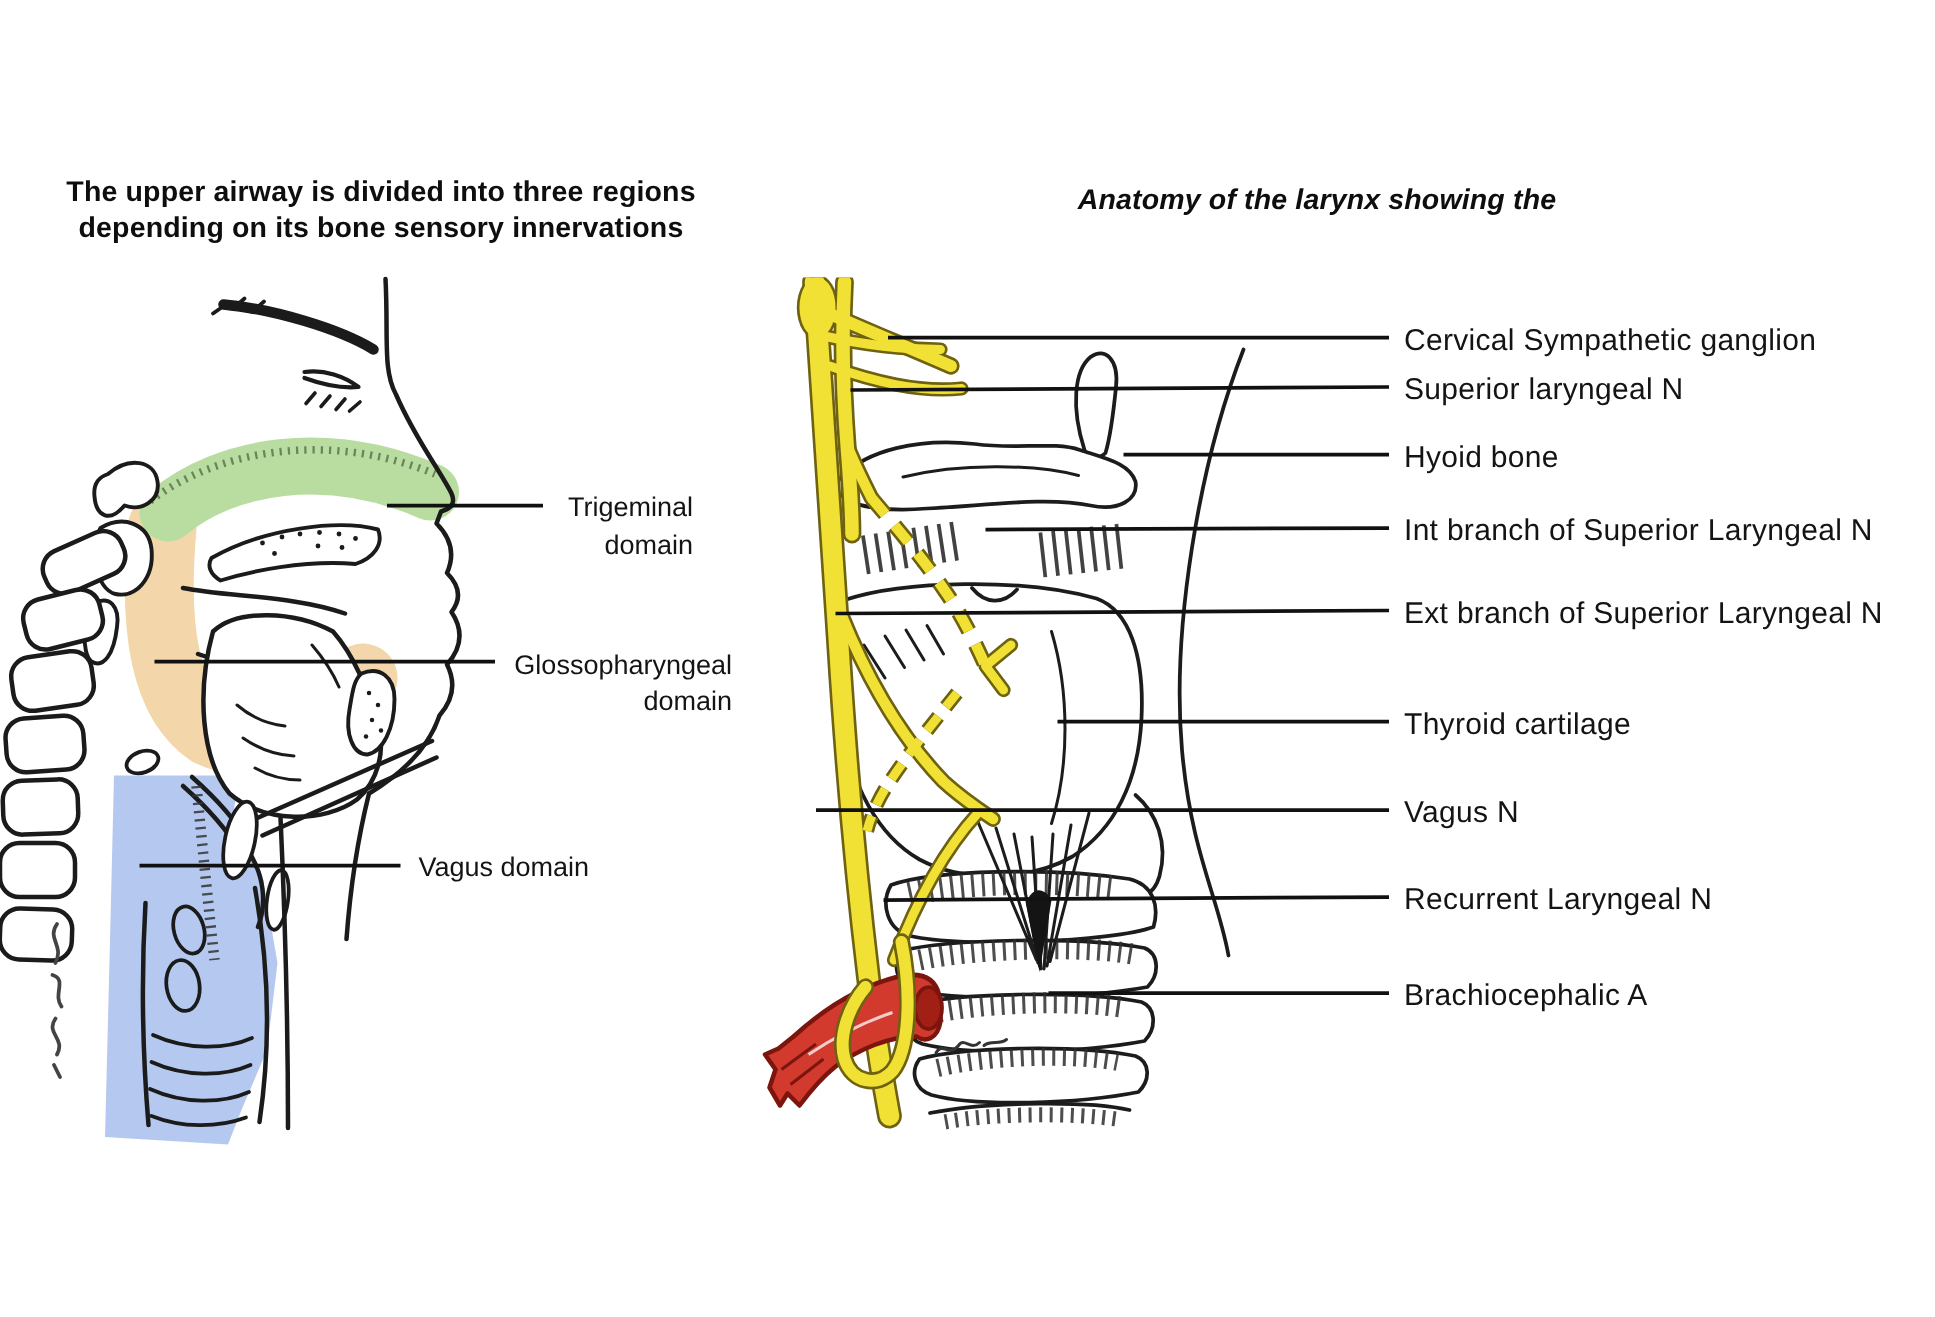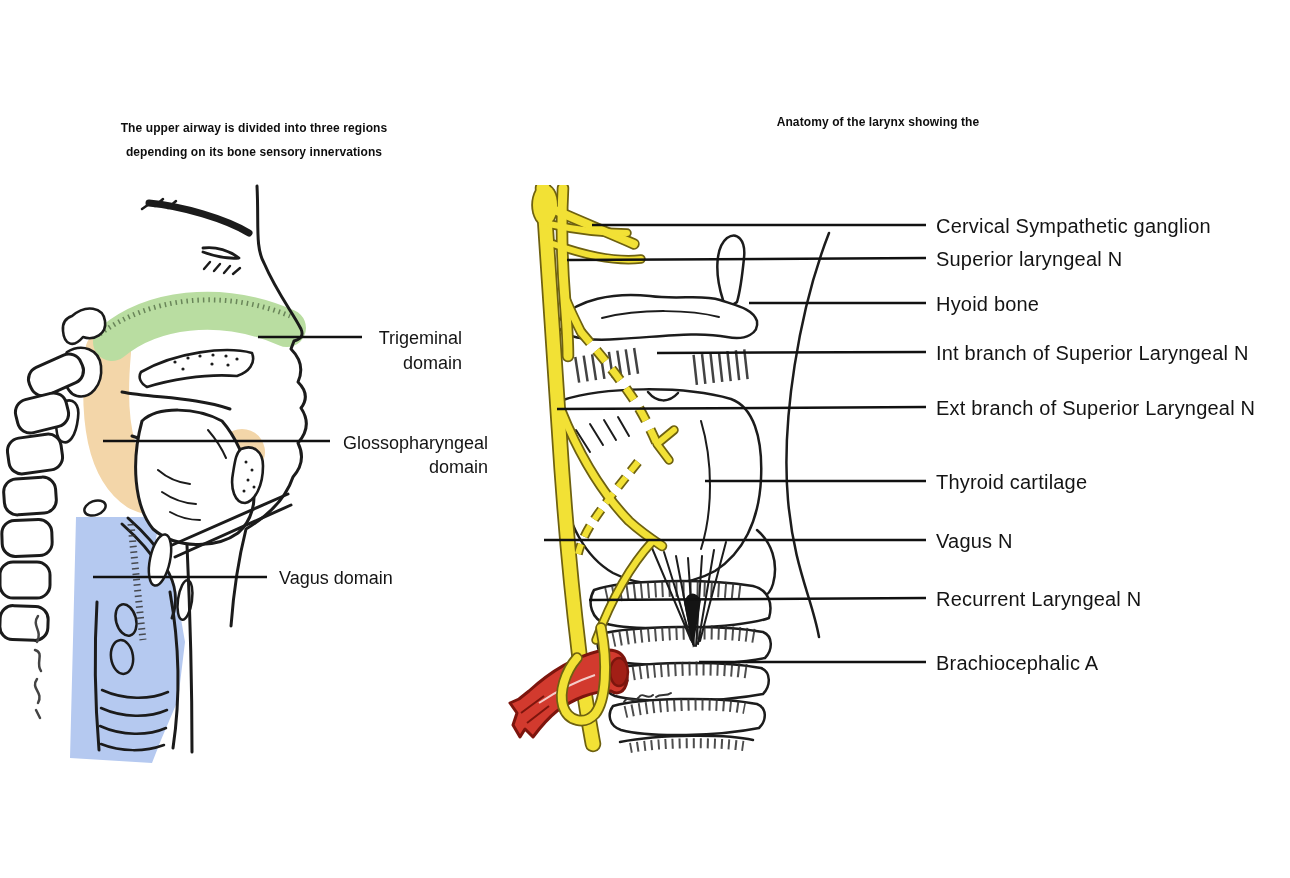--- a/index.html
+++ b/index.html
@@ -1,42 +1,42 @@
 <!DOCTYPE html>
 <html><head>
 <meta charset="utf-8">
 <style>
   html,body { margin:0; padding:0; background:#ffffff; }
   .canvas {
     position:relative; width:1290px; height:878px; background:#ffffff;
     overflow:hidden; font-family:"Liberation Sans", sans-serif;
   }
   .fig-title {
-    position:absolute; font-weight:bold; font-size:12px; line-height:23.5px;
+    position:absolute; font-weight:bold; font-size:19px; line-height:23.5px;
     text-align:center; color:#0e0e0e; letter-spacing:0.1px;
   }
   .fig-title .tline { display:block; }
   svg { position:absolute; }
   svg text {
     font-family:"Liberation Sans", sans-serif; fill:#141414;
   }
   .lbl-left  { font-size:18px; }
   .lbl-right { font-size:20px; letter-spacing:0.2px; }
 </style>
 </head>
 <body>
 
 <div class="canvas">
 
   <div class="fig-title" style="left:8px; top:117px; width:492px;">
     <span class="tline">The upper airway is divided into three regions</span>
     <span class="tline">depending on its bone sensory innervations</span>
   </div>
 
-  <div class="fig-title" style="left:618px; top:111px; width:520px;">
+  <div class="fig-title" style="left:618px; top:122px; width:520px;font-style:italic;">
     <span class="tline">Anatomy of the larynx showing the</span>
   </div>
 
   <svg style="left:0; top:180px;" width="510" height="600" viewBox="0 180 510 600">
 
     <g>
       <path d="M 108,352 C 102,420 110,468 140,488 C 175,505 222,482 242,452" fill="none" stroke="#f3d6a9" stroke-width="46" stroke-linecap="round"></path>
       <path d="M 76,517 L 160,517 L 154,550 L 175,584 L 185,642 L 178,700 L 161,740 L 152,763 L 70,758 L 73,640 Z" fill="#b5c9f0" stroke="none"></path>
       <path d="M 112,342 C 150,310 218,298 287,328" fill="none" stroke="#b9dda1" stroke-width="38" stroke-linecap="round"></path>
       <path d="M 100,334 C 148,298 222,288 290,316" fill="none" stroke="#47603b" stroke-width="5" stroke-dasharray="1.5 4" opacity="0.7"></path>

